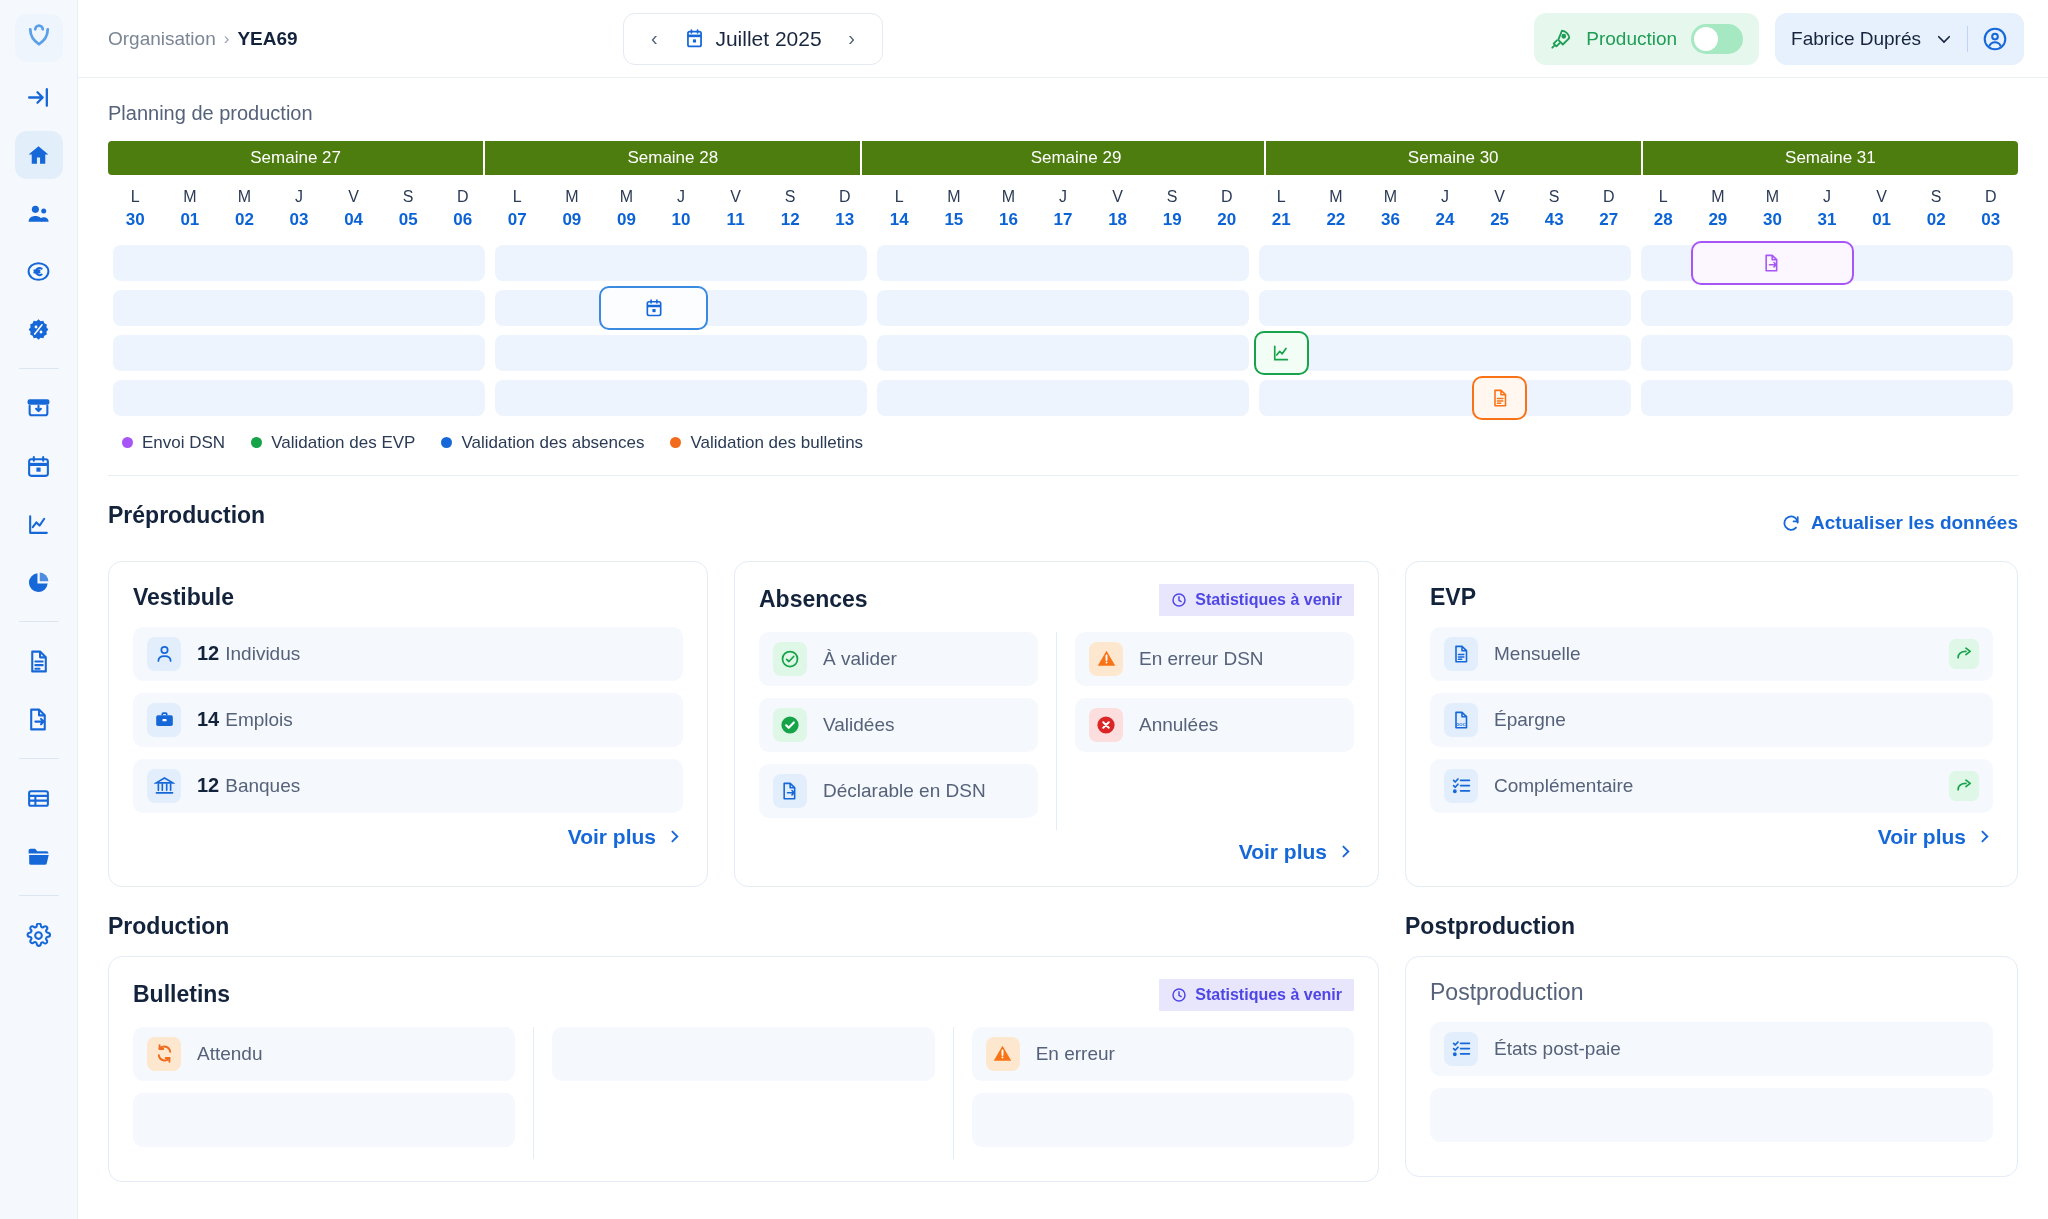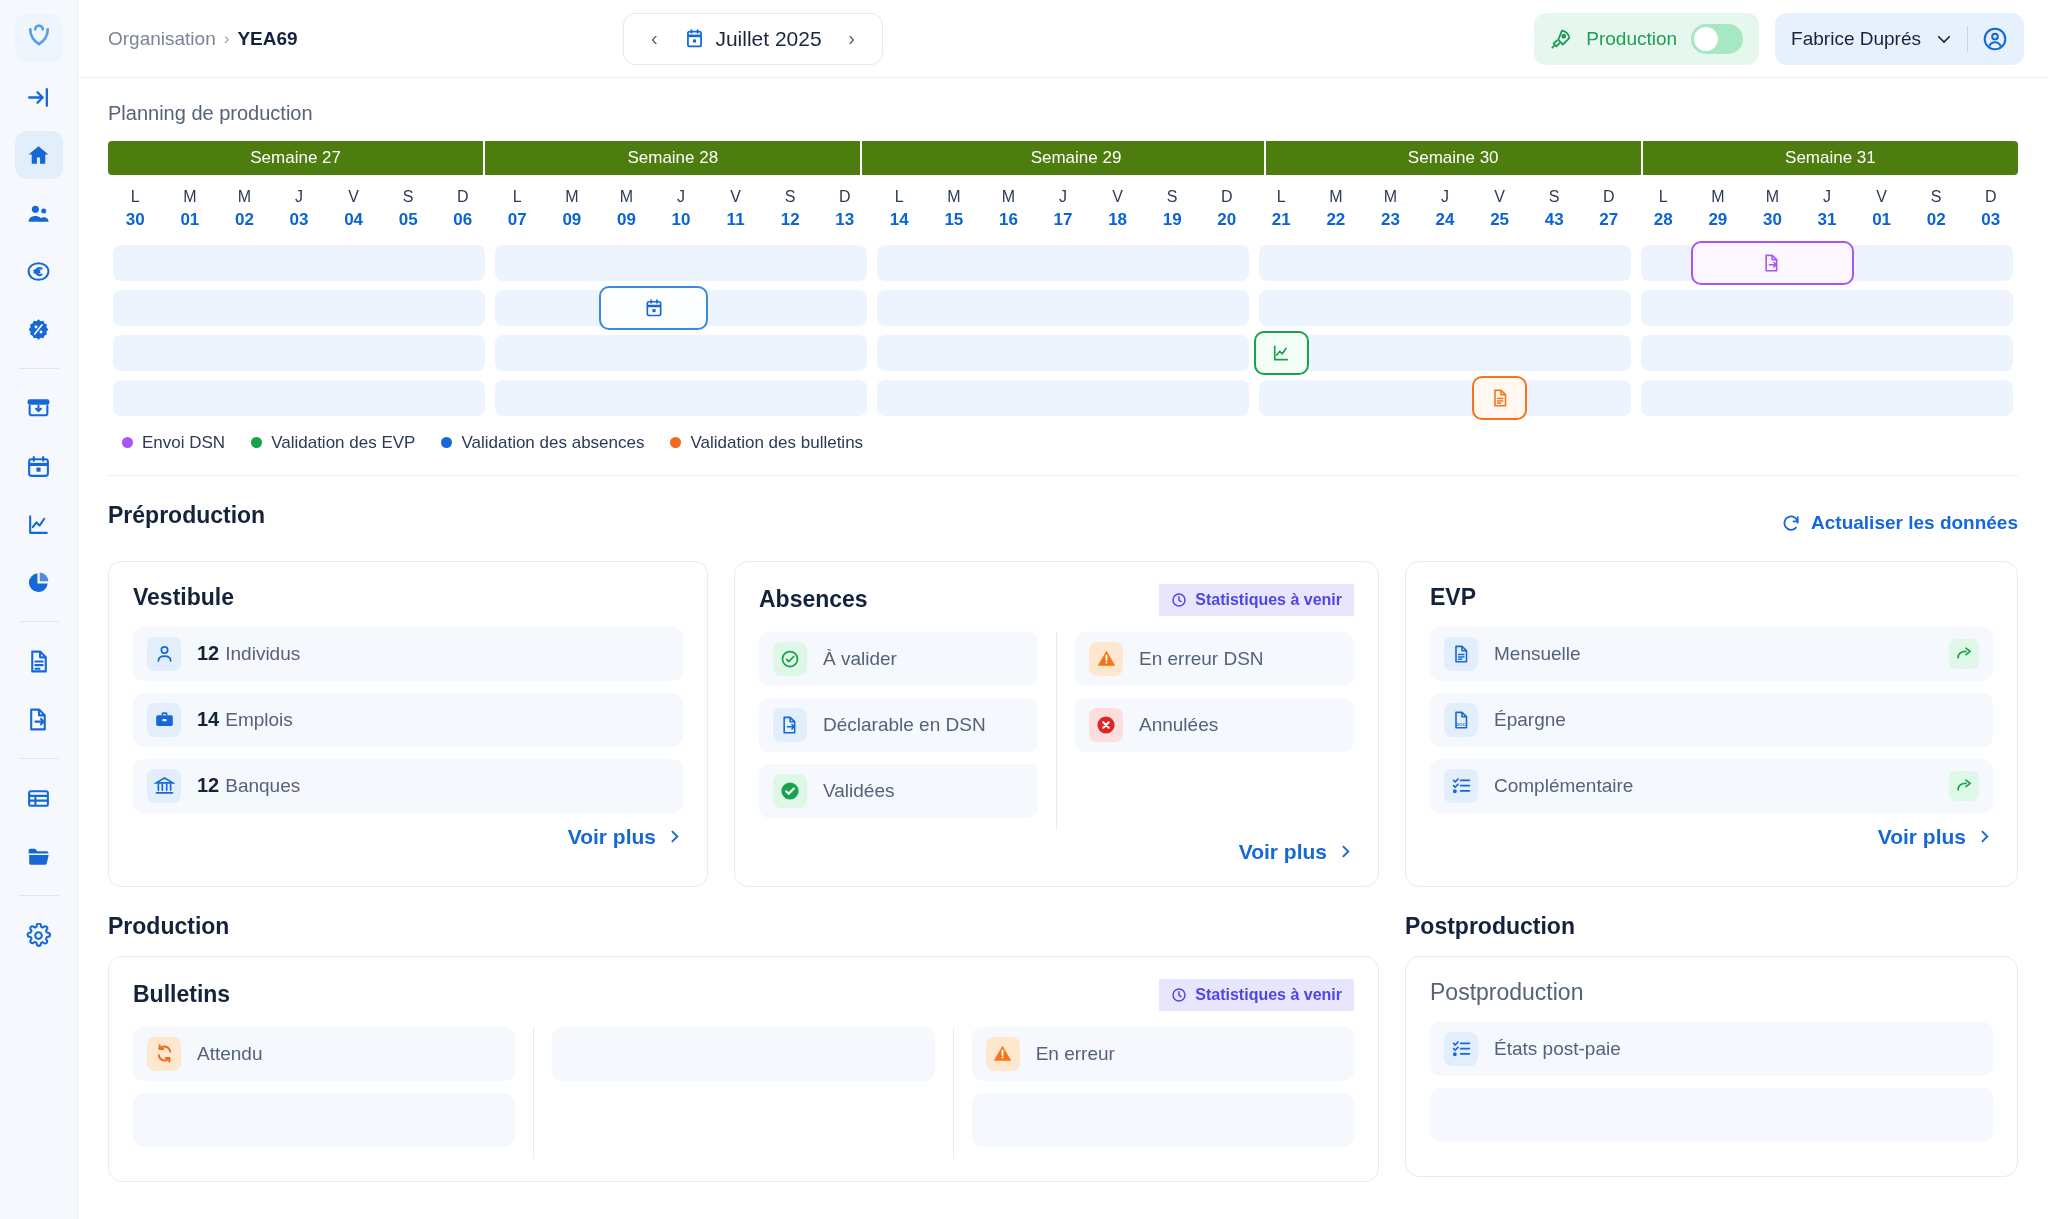--- a/index.html
+++ b/index.html
@@ -495,21 +495,21 @@
             <div class="day-cell" style="flex: 1 1 0px;">
               <div class="day-dow">L</div>
               <div class="day-num">21</div>
             </div>
             <div class="day-cell" style="flex: 1 1 0px;">
               <div class="day-dow">M</div>
               <div class="day-num">22</div>
             </div>
             <div class="day-cell" style="flex: 1 1 0px;">
               <div class="day-dow">M</div>
-              <div class="day-num">23</div>
+              <div class="day-num">36</div>
             </div>
             <div class="day-cell" style="flex: 1 1 0px;">
               <div class="day-dow">J</div>
               <div class="day-num">24</div>
             </div>
             <div class="day-cell" style="flex: 1 1 0px;">
               <div class="day-dow">V</div>
               <div class="day-num">25</div>
             </div>
             <div class="day-cell" style="flex: 1 1 0px;">
@@ -770,40 +770,40 @@
                     <svg width="20" height="20" viewBox="0 0 24 24" fill="none" stroke="#16a34a" stroke-width="2.1" stroke-linecap="round" stroke-linejoin="round">
                       <circle cx="12" cy="12" r="9"></circle>
                       <path d="M8 12.4l2.7 2.6L16.4 9"></path>
                     </svg>
                   </span>
                   <span style="display:flex;align-items:baseline;gap:2px;">
                     <span class="row-text">À valider</span>
                   </span>
                 </div>
                 <div class="rowline">
+                  <span class="ic-box ic-green-wrap">
+                    <svg width="22" height="22" viewBox="0 0 24 24">
+                      <circle cx="12" cy="12" r="9.4" fill="#16a34a"></circle>
+                      <path d="M7.8 12.3l2.8 2.8 5.6-5.9" fill="none" stroke="#fff" stroke-width="2.3" stroke-linecap="round" stroke-linejoin="round"></path>
+                    </svg>
+                  </span>
+                  <span style="display:flex;align-items:baseline;gap:2px;">
+                    <span class="row-text">Validées</span>
+                  </span>
+                </div>
+                <div class="rowline">
                   <span class="ic-box ic-blue">
                     <svg width="20" height="20" viewBox="0 0 24 24" fill="none" stroke="#1668d8" stroke-width="1.9" stroke-linejoin="round">
                       <path d="M5 2.8h7.2L17.6 8v13.2H5z"></path>
                       <path d="M12.2 2.8V8h5.4"></path>
                       <path d="M9 14h8m0 0-2.6-2.6M17 14l-2.6 2.6" stroke-linecap="round"></path>
                     </svg>
                   </span>
                   <span style="display:flex;align-items:baseline;gap:2px;">
                     <span class="row-text">Déclarable en DSN</span>
-                  </span>
-                </div>
-                <div class="rowline">
-                  <span class="ic-box ic-green-wrap">
-                    <svg width="22" height="22" viewBox="0 0 24 24">
-                      <circle cx="12" cy="12" r="9.4" fill="#16a34a"></circle>
-                      <path d="M7.8 12.3l2.8 2.8 5.6-5.9" fill="none" stroke="#fff" stroke-width="2.3" stroke-linecap="round" stroke-linejoin="round"></path>
-                    </svg>
-                  </span>
-                  <span style="display:flex;align-items:baseline;gap:2px;">
-                    <span class="row-text">Validées</span>
                   </span>
                 </div>
               </div>
             <div class="split-div"></div>
             <div class="split-col" id="abs-right">
                 <div class="rowline">
                   <span class="ic-box ic-orange">
                     <svg width="21" height="21" viewBox="0 0 24 24">
                       <path d="M12 3.2 22 20.2H2z" fill="#f97316"></path>
                       <path d="M12 8.6v5.2M12 16.6v.1" stroke="#fff" stroke-width="2.2" stroke-linecap="round"></path>

